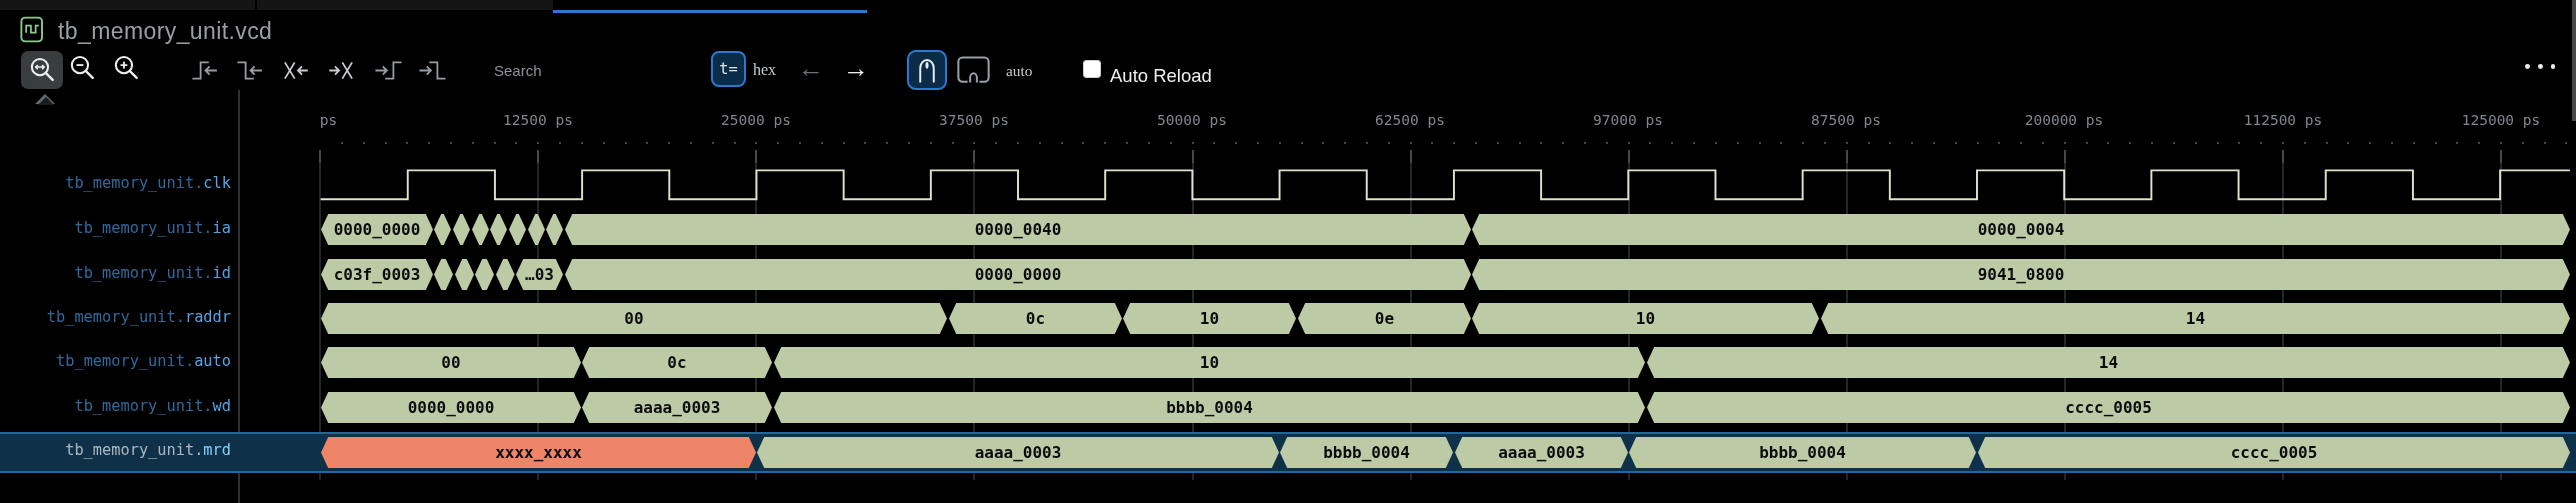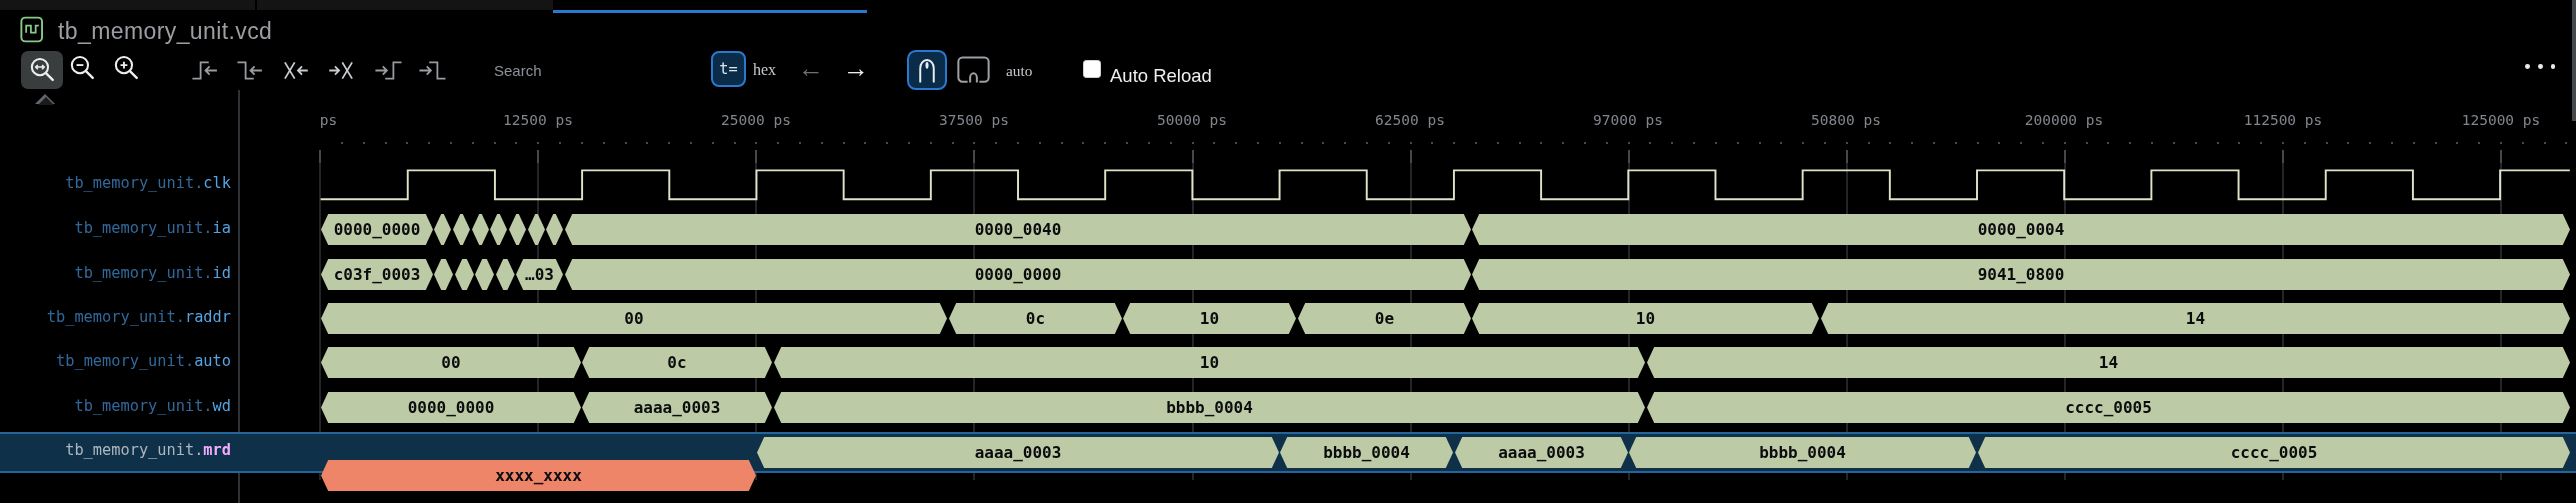--- a/index.html
+++ b/index.html
@@ -55,21 +55,21 @@
   .ruler-label{position:absolute;top:3.2px;transform:translateX(-50%);color:#80868c;font-size:14.5px;white-space:pre;}
   .minor-dot{position:absolute;top:142px;width:2.4px;height:2.4px;border-radius:50%;background:#5d6368;}
   .major-tick{position:absolute;top:150px;width:1.6px;height:13px;background:#45494e;}
   .gridline{position:absolute;top:162px;width:1.6px;height:318px;background:#22262b;}
   #names-panel-border{left:238px;top:90px;width:1.6px;height:413px;background:#2e3236;}
 
   .sig-name{position:absolute;left:0;width:231px;text-align:right;font-size:15.3px;white-space:pre;}
   .sig-name .pfx{color:#31689b;}
   .sig-name .sfx{color:#54a4e4;}
   .sig-name.sel .pfx{color:#aeb6bd;}
-  .sig-name.sel .sfx{color:#f0abfc;font-weight:bold;}
+  .sig-name.sel .sfx{color:#7dd3fc;font-weight:normal;}
 
   .seg{position:absolute;height:31px;display:flex;align-items:center;justify-content:center;overflow:hidden;
       clip-path:polygon(0 50%,7.2px 0,calc(100% - 7.2px) 0,100% 50%,calc(100% - 7.2px) 100%,7.2px 100%);}
   .seg span{color:#0b0c0d;font-size:16px;font-weight:bold;font-family:"DejaVu Sans Mono",monospace;white-space:pre;}
   #clk-svg{left:0;top:0;pointer-events:none;}
 </style>
 </head>
 <body>
 
 <div id="app">
@@ -171,21 +171,21 @@
       <div class="gridline" style="left: 2500px;"></div>
     </div>
   <div class="abs" id="ruler-clip">
       <div class="ruler-label mono" style="left: 0.8px;">0 ps</div>
       <div class="ruler-label mono" style="left: 219px;">12500 ps</div>
       <div class="ruler-label mono" style="left: 437px;">25000 ps</div>
       <div class="ruler-label mono" style="left: 655px;">37500 ps</div>
       <div class="ruler-label mono" style="left: 873px;">50000 ps</div>
       <div class="ruler-label mono" style="left: 1091px;">62500 ps</div>
       <div class="ruler-label mono" style="left: 1309px;">97000 ps</div>
-      <div class="ruler-label mono" style="left: 1527px;">50800 ps</div>
+      <div class="ruler-label mono" style="left: 1527px;">87500 ps</div>
       <div class="ruler-label mono" style="left: 1745px;">200000 ps</div>
       <div class="ruler-label mono" style="left: 1964px;">112500 ps</div>
       <div class="ruler-label mono" style="left: 2182px;">125000 ps</div>
     </div>
   <div class="abs" id="ticks-layer">
       <div class="minor-dot" style="left: 341px;"></div>
       <div class="minor-dot" style="left: 363px;"></div>
       <div class="minor-dot" style="left: 385px;"></div>
       <div class="minor-dot" style="left: 406px;"></div>
       <div class="minor-dot" style="left: 428px;"></div>
@@ -379,21 +379,21 @@
         <span>aaaa_0003</span>
       </div>
       <div class="seg" style="left: 774px; top: 392px; width: 871px; background: rgb(188, 203, 166);">
         <span>bbbb_0004</span>
       </div>
       <div class="seg" style="left: 1647px; top: 392px; width: 923px; background: rgb(188, 203, 166);">
         <span>cccc_0005</span>
       </div>
       <div class="abs" style="left: 0px; top: 432px; width: 2576px; height: 41px; background: rgb(14, 48, 73); border-top: 2.4px solid rgb(36, 102, 156); border-bottom: 2.4px solid rgb(36, 102, 156); box-sizing: border-box; position: absolute;"></div>
       <div class="sig-name mono sel" style="top: 441px;"><span class="pfx">tb_memory_unit.</span><span class="sfx">mrd</span></div>
-      <div class="seg" style="left: 321px; top: 437px; width: 435px; background: rgb(238, 133, 105); margin-top: 23px;">
+      <div class="seg" style="left: 321px; top: 437px; width: 435px; background: rgb(238, 133, 105);">
         <span>xxxx_xxxx</span>
       </div>
       <div class="seg" style="left: 757px; top: 437px; width: 522px; background: rgb(188, 203, 166);">
         <span>aaaa_0003</span>
       </div>
       <div class="seg" style="left: 1280px; top: 437px; width: 173px; background: rgb(188, 203, 166);">
         <span>bbbb_0004</span>
       </div>
       <div class="seg" style="left: 1455px; top: 437px; width: 173px; background: rgb(188, 203, 166);">
         <span>aaaa_0003</span>

